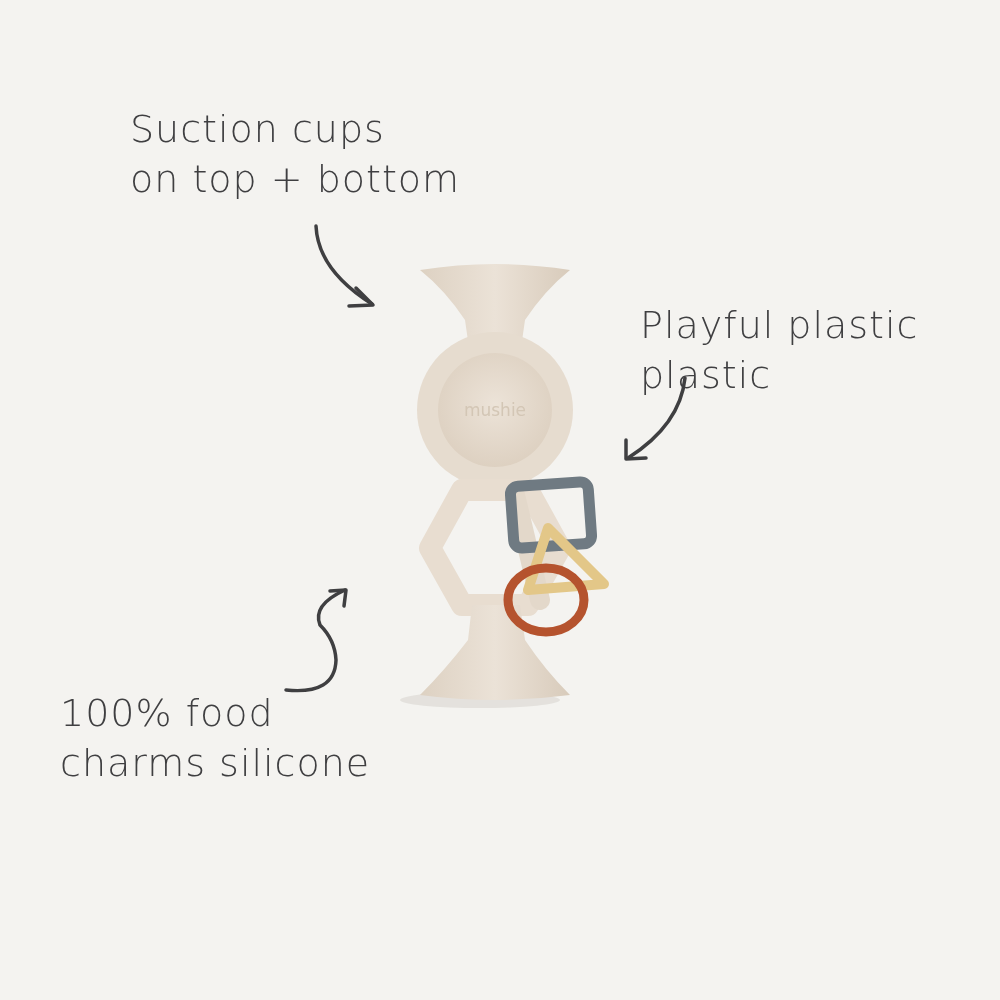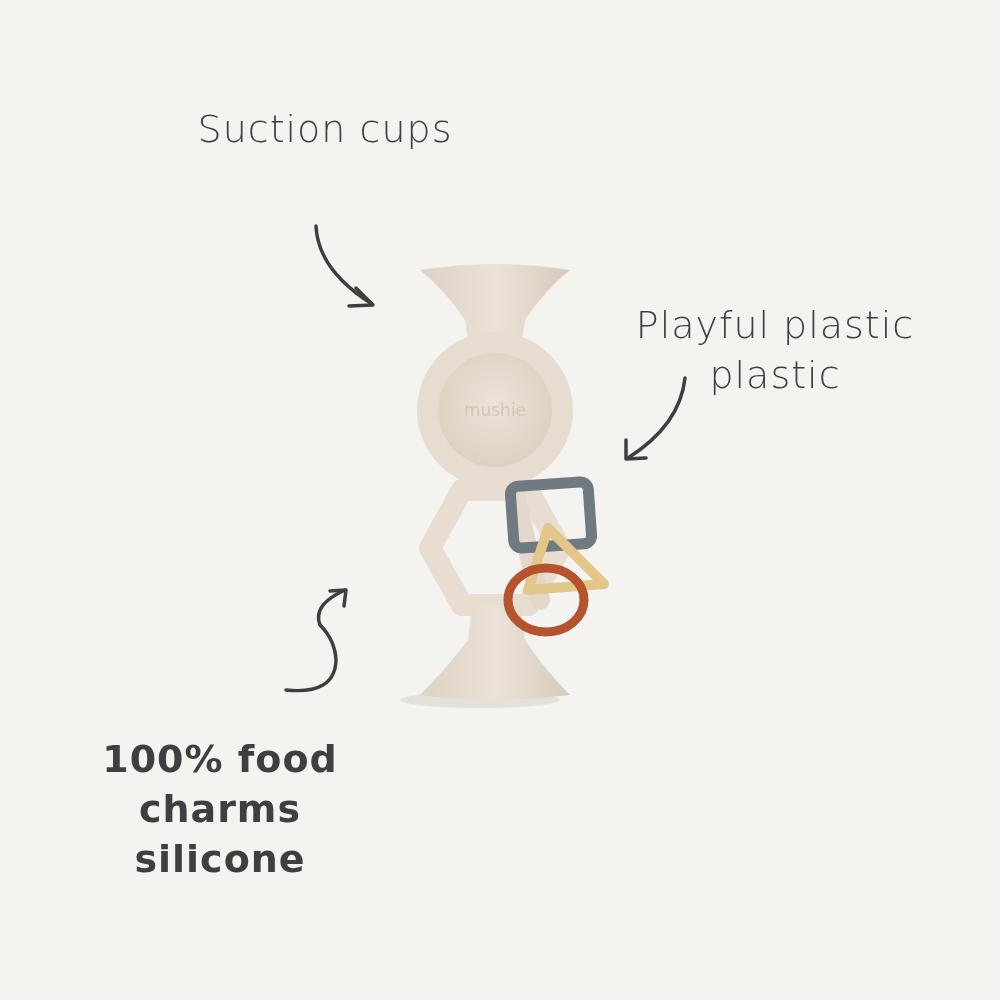--- a/index.html
+++ b/index.html
@@ -1,20 +1,20 @@
 <!DOCTYPE html>
 <html><head>
 <meta charset="utf-8">
 <style>
   html,body{margin:0;padding:0;}
   body{width:1000px;height:1000px;background:#f4f3f0;position:relative;overflow:hidden;font-family:"DejaVu Sans",sans-serif;}
-  .callout{position:absolute;color:#3f3f41;font-size:38px;line-height:50px;text-align:center;letter-spacing:1px;font-family:"DejaVu Sans",sans-serif;font-weight:300;}
+  .callout{position:absolute;color:#3f3f41;font-size:38px;line-height:50px;letter-spacing:1px;font-family:"DejaVu Sans",sans-serif;font-weight:300;}
   .c1{left:130px;top:104px;width:390px;}
-  .c2{left:615px;top:300px;width:320px;}
-  .c3{left:60px;top:734px;width:320px;font-weight:bold;}
+  .c2{left:640px;top:300px;width:320px;}
+  .c3{left:60px;top:688px;width:320px;}
   svg{position:absolute;left:0;top:0;}
 </style>
 </head>
 <body>
 
 <svg width="1000" height="1000" viewBox="0 0 1000 1000">
   <defs>
     <radialGradient id="disc" cx="50%" cy="45%" r="60%">
       <stop offset="0%" stop-color="#ece3d8"></stop>
       <stop offset="100%" stop-color="#dccfbf"></stop>
@@ -49,20 +49,21 @@
     <path d="M356 288 L373 305 L349 306"></path>
     <path d="M685 378 Q680 425 628 458"></path>
     <path d="M626 440 L626 459 L646 458"></path>
     <path d="M286 690 Q335 695 336 660 Q335 640 320 625 Q312 605 345 590"></path>
     <path d="M330 591 L346 590 L344 606"></path>
   </g>
 </svg>
 
 <div class="callout c1">
   <div>Suction cups</div>
+  <div>on top + bottom</div>
 </div>
 <div class="callout c2">
   <div>Playful plastic</div>
   <div>plastic</div>
 </div>
 <div class="callout c3">
   <div>100% food</div>
   <div>charms silicone</div>
 </div>
 

